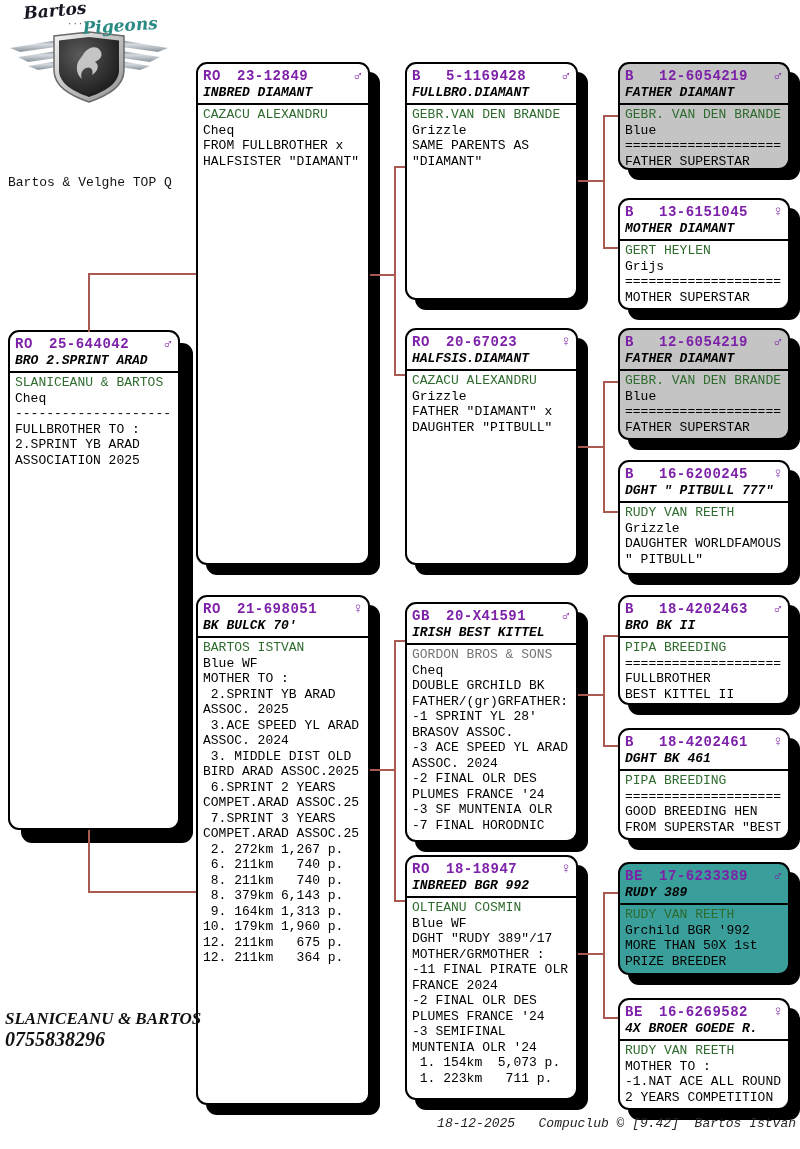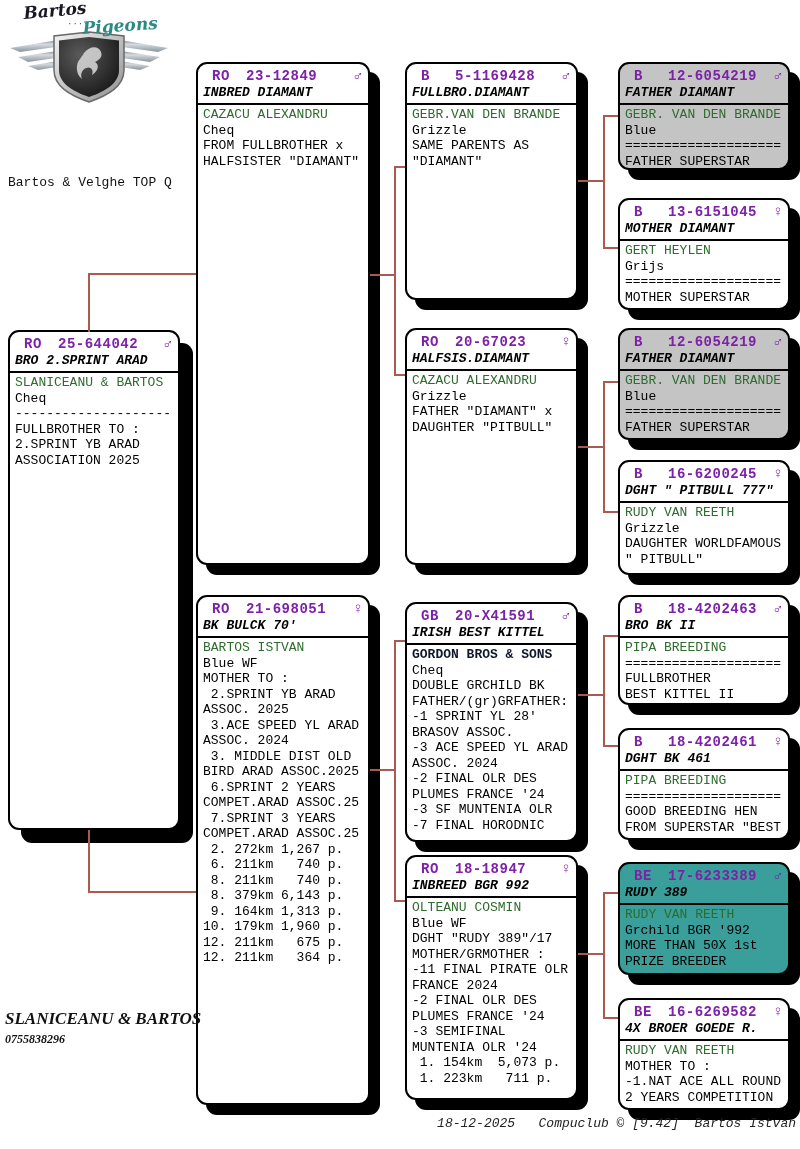--- a/index.html
+++ b/index.html
@@ -20,34 +20,34 @@
   .g2d{left:405px;top:855px;width:173px;height:245px;}
   .g3a{left:618px;top:62px; width:172px;height:108px;}
   .g3b{left:618px;top:198px;width:172px;height:112px;}
   .g3c{left:618px;top:328px;width:172px;height:112px;}
   .g3d{left:618px;top:460px;width:172px;height:115px;}
   .g3e{left:618px;top:595px;width:172px;height:110px;}
   .g3f{left:618px;top:728px;width:172px;height:112px;}
   .g3g{left:618px;top:862px;width:172px;height:113px;}
   .g3h{left:618px;top:998px;width:172px;height:112px;}
   .bx-head{display:flex;align-items:baseline;font-size:14px;font-weight:bold;letter-spacing:.5px;line-height:18px;}
-  .bx-head .country{display:inline-block;width:34px;margin-left:9px;}
+  .bx-head .country{display:inline-block;width:34px;}
   .bx-head .sex{margin-left:auto;font-size:15px;line-height:16px;}
   .bx-nick{font-size:13px;font-weight:bold;font-style:italic;line-height:16px;color:#000;
            border-bottom:2px solid #000;margin:0 -5px;padding:0 5px 2px 5px;white-space:pre;}
   .bx-body{padding-top:2px;}
   .bx-fancier{font-size:13px;line-height:15.5px;white-space:pre;}
   .bline{font-size:13px;line-height:15.5px;color:#000;white-space:pre;}
   
   .cl{position:absolute;background:#aa5a50;}
   
   .owner{position:absolute;left:5px;top:1008px;color:#111;
          font-family:"Liberation Serif",serif;font-style:italic;font-weight:bold;}
   .owner .oname{font-size:17px;line-height:21px;}
-  .owner .ophone{font-size:12px;line-height:20px;}
+  .owner .ophone{font-size:20px;line-height:20px;}
   .footer{position:absolute;right:4px;top:1116px;font-size:13px;font-style:italic;color:#222;white-space:pre;}
   .logo{position:absolute;left:4px;top:2px;width:170px;height:105px;}
 </style>
 </head>
 <body>
 
 <div class="stage">
 
   <svg class="logo" viewBox="0 0 170 105">
     <defs>
@@ -175,21 +175,21 @@
       </div>
 </div>
   <div class="pbox g2c" style="background: rgb(255, 255, 255);">
   <div class="bx-head" style="color: rgb(125, 33, 168);">
     <span class="country">GB</span>
     <span class="ringno">20-X41591</span>
     <span class="sex">♂</span>
   </div>
   <div class="bx-nick">IRISH BEST KITTEL</div>
   <div class="bx-body">
-    <div class="bx-fancier" style="color: #0f172a; font-weight: bold;">GORDON BROS &amp; SONS</div>
+    <div class="bx-fancier" style="color: #737373;">GORDON BROS &amp; SONS</div>
   <div class="bline">Cheq</div>
         <div class="bline">DOUBLE GRCHILD BK</div>
         <div class="bline">FATHER/(gr)GRFATHER:</div>
         <div class="bline">-1 SPRINT YL 28'</div>
         <div class="bline">BRASOV ASSOC.</div>
         <div class="bline">-3 ACE SPEED YL ARAD</div>
         <div class="bline">ASSOC. 2024</div>
         <div class="bline">-2 FINAL OLR DES</div>
         <div class="bline">PLUMES FRANCE '24</div>
         <div class="bline">-3 SF MUNTENIA OLR</div>

